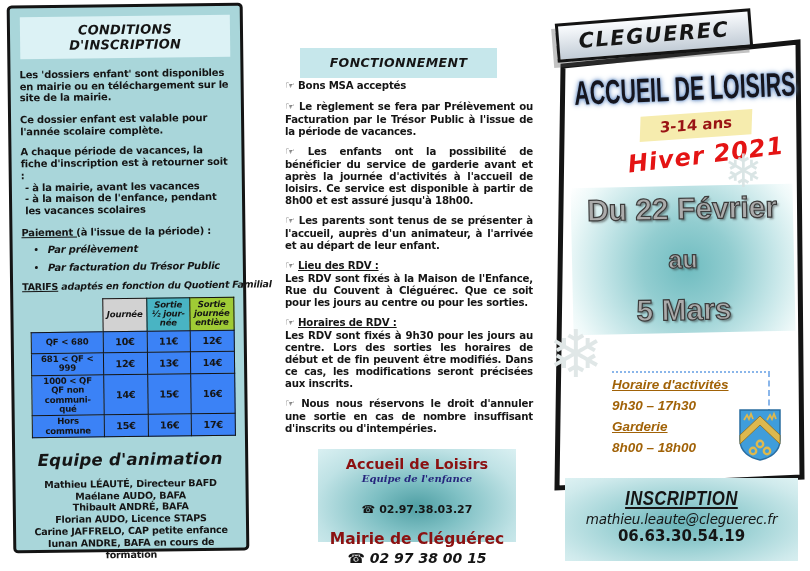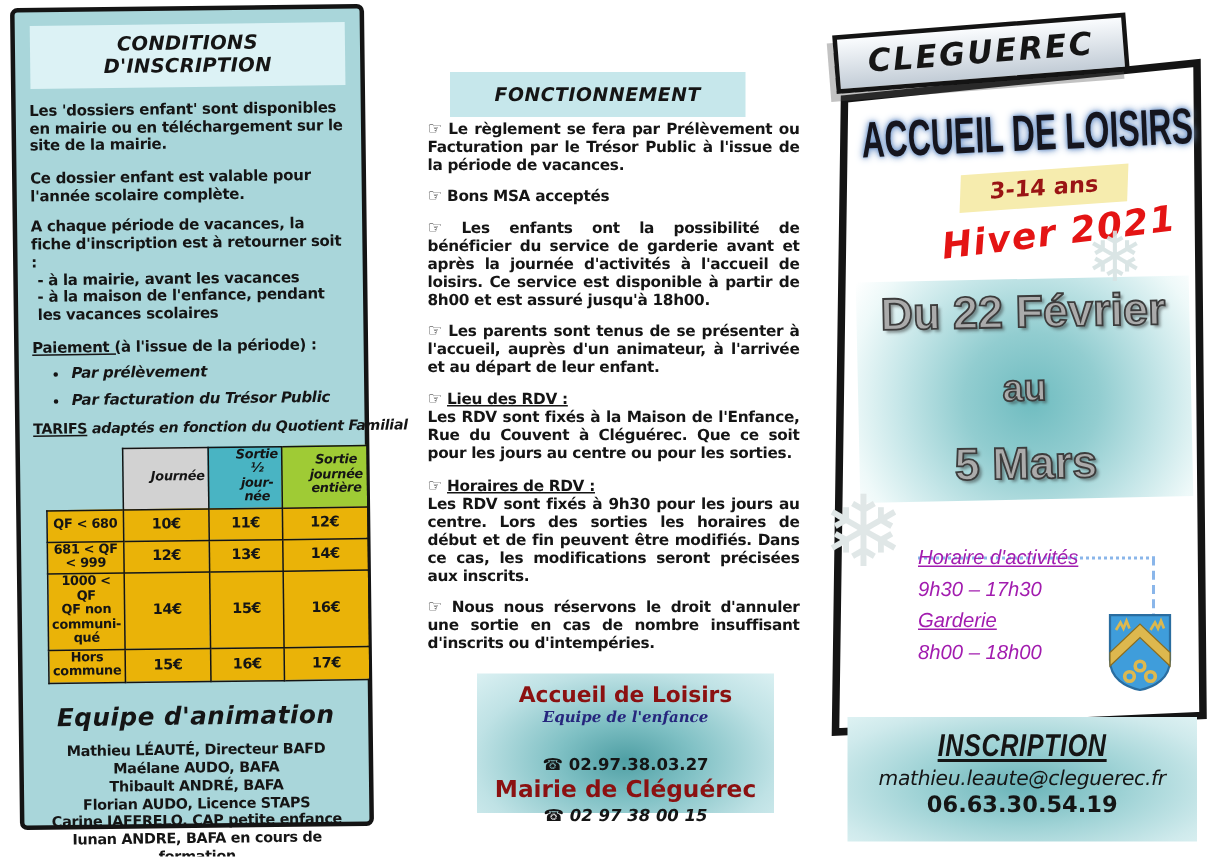--- a/index.html
+++ b/index.html
@@ -24,25 +24,25 @@
   .lp-return{margin:9px 0 0;}
   .lp-return-line{margin:0 0 0 4px;}
   .lp-pay{margin:10px 0 0;}
   .u{text-decoration:underline;}
   .lp-pay-items{margin:6px 0 0;padding-left:26px;}
   .lp-pay-items li{margin:0 0 6px;font-style:italic;}
   .lp-tarifs{margin:7px 0 0;white-space:nowrap;font-size:9.5px;}
   .lp-tarifs .rest{font-style:italic;}
   
   .qf-table{border-collapse:collapse;margin:7px 0 0 8px;}
-  .qf-table td,.qf-table th{border:1.5px solid #141414;background:#eab308;
+  .qf-table td,.qf-table th{border:1.5px solid #141414;background:#3b82f6;
     text-align:center;vertical-align:middle;padding:1px 2px;box-sizing:border-box;}
   .qf-table .corner{border:none;background:transparent;width:76px;}
   .qf-table th{font-size:8.6px;font-style:italic;font-weight:bold;
-    white-space:pre-line;width:45px;height:33px;line-height:1.1;padding-left:18px;}
+    white-space:pre-line;width:45px;height:33px;line-height:1.1;}
   .th-journee{background:#d2d2d2 !important;}
   .th-demi{background:#49b4c3 !important;}
   .th-entiere{background:#9fcb35 !important;}
   .qf-table .rlabel{font-size:8.6px;font-weight:600;white-space:pre-line;line-height:1.1;height:21px;}
   .qf-table .val{font-size:9.6px;font-weight:bold;}
   
   .lp-team{margin-top:13px;text-align:center;}
   .lp-team-title{font-size:16.5px;font-weight:bold;font-style:italic;letter-spacing:0.3px;}
   .lp-team-list{margin-top:8px;font-size:9.6px;font-weight:600;line-height:1.24;}
   
@@ -57,22 +57,22 @@
   .mid-bullets p{margin:0 0 8px;}
   .finger{font-size:11px;}
   .mid-contact{
     position:absolute;left:35px;top:449px;width:198px;height:93px;
     background:radial-gradient(ellipse at 50% 62%, #4f9fa4 0%, #7fc0c4 32%, #bfe2e5 72%, #daf0f2 100%);
     text-align:center;box-sizing:border-box;padding-top:7px;
   }
   .mc1{color:#8b1111;font-weight:bold;font-size:14.5px;}
   .mc2{color:#26267d;font-family:"DejaVu Serif",serif;font-weight:bold;font-style:italic;font-size:10px;margin-top:1px;}
   .mc3{font-weight:bold;font-size:11px;margin-top:19px;}
-  .mc4{color:#8b1111;font-weight:bold;font-size:15.5px;margin-top:1px;}
-  .mc5{font-weight:bold;font-style:italic;font-size:11px;margin-top:2px;}
+  .mc4{color:#8b1111;font-weight:bold;font-size:15.5px;margin-top:14px;}
+  .mc5{font-weight:bold;font-style:italic;font-size:14px;margin-top:2px;}
   
   .right{position:absolute;left:548px;top:0;width:262px;height:571px;}
   .panel-svg{position:absolute;left:0;top:0;}
   .banner{
     position:absolute;left:8px;top:16px;width:190px;height:33px;
     background:linear-gradient(180deg,#fafcfe 0%,#c2ccd6 100%);
     border:3px solid #141414;transform:rotate(-4.5deg);
     text-align:center;line-height:33px;font-weight:bold;font-style:italic;
     font-size:21px;letter-spacing:1.5px;
     box-shadow:-4px 5px 0 rgba(80,80,80,0.35);
@@ -109,23 +109,23 @@
     white-space:nowrap;
   }
   .dl1,.dl3{font-size:30px;}
   .dl2{font-size:25px;}
   .snowflake{position:absolute;font-family:"DejaVu Sans",sans-serif;line-height:1;pointer-events:none;}
   .sf1{left:176px;top:148px;font-size:46px;color:rgba(214,226,226,0.9);z-index:3;}
   .sf2{left:0px;top:322px;font-size:66px;color:#e0e7e7;}
   .callout-h{position:absolute;left:64px;top:371px;width:158px;height:0;border-top:2px dotted #8ab6ea;}
   .callout-v{position:absolute;left:220px;top:371px;width:0;height:44px;border-left:2px dashed #8ab6ea;}
   .schedule{
-    position:absolute;left:64px;top:361px;width:160px;
-    font-family:"Liberation Sans",sans-serif;font-weight:normal;font-style:italic;
-    font-size:13.5px;line-height:21px;color:#a21caf;
+    position:absolute;left:64px;top:374px;width:160px;
+    font-family:"Liberation Sans",sans-serif;font-weight:bold;font-style:italic;
+    font-size:13.5px;line-height:21px;color:#a16207;
   }
   .shield{position:absolute;left:190px;top:408px;}
   .insc-box{
     position:absolute;left:17px;top:478px;width:233px;height:83px;
     background:radial-gradient(ellipse at 50% 55%, #69b3b8 0%, #9ed2d5 42%, #cfeaec 82%, #def2f3 100%);
     text-align:center;box-sizing:border-box;padding-top:8px;
   }
   .insc-title{
     font-family:"Liberation Sans",sans-serif;font-weight:800;font-style:italic;
     font-size:21px;display:inline-block;transform:scaleX(0.8);
@@ -207,22 +207,22 @@
         <div>Carine JAFFRELO, CAP petite enfance</div>
         <div>Iunan ANDRE, BAFA en cours de formation</div>
       </div>
     </div>
   </div>
 </div>
 
 <div class="mid">
   <div class="mid-title">FONCTIONNEMENT</div>
   <div class="mid-bullets">
+    <p><span class="finger">☞</span> <span>Bons MSA acceptés</span></p>
     <p><span class="finger">☞</span> <span>Le règlement  se fera par Prélèvement ou Facturation par le Trésor Public à l'issue de la période de vacances.</span></p>
-    <p><span class="finger">☞</span> <span>Bons MSA acceptés</span></p>
     <p><span class="finger">☞</span> <span>Les enfants ont la possibilité de bénéficier du service de garderie avant et après la journée d'activités à l'accueil de loisirs. Ce service est disponible à partir de 8h00 et est assuré jusqu'à 18h00.</span></p>
     <p><span class="finger">☞</span> <span>Les parents sont tenus de se présenter à l'accueil, auprès d'un animateur, à l'arrivée et au départ de leur enfant.</span></p>
     <p><span class="finger">☞</span> <span class="u">Lieu des RDV :</span><br><span>Les RDV sont fixés à la Maison de l'Enfance, Rue du Couvent à Cléguérec. Que ce soit pour les jours au centre ou pour les sorties.</span></p>
     <p><span class="finger">☞</span> <span class="u">Horaires de RDV :</span><br><span>Les RDV sont fixés à 9h30 pour les jours au centre. Lors des sorties les horaires de début et de fin peuvent être modifiés. Dans ce cas, les modifications seront précisées aux inscrits.</span></p>
     <p><span class="finger">☞</span> <span>Nous nous réservons le droit d'annuler une sortie en cas de nombre insuffisant d'inscrits ou d'intempéries.</span></p>
   </div>
   <div class="mid-contact">
     <div class="mc1">Accueil de Loisirs</div>
     <div class="mc2">Equipe de l'enfance</div>
     <div class="mc3"><span>☎</span> <span>02.97.38.03.27</span></div>

